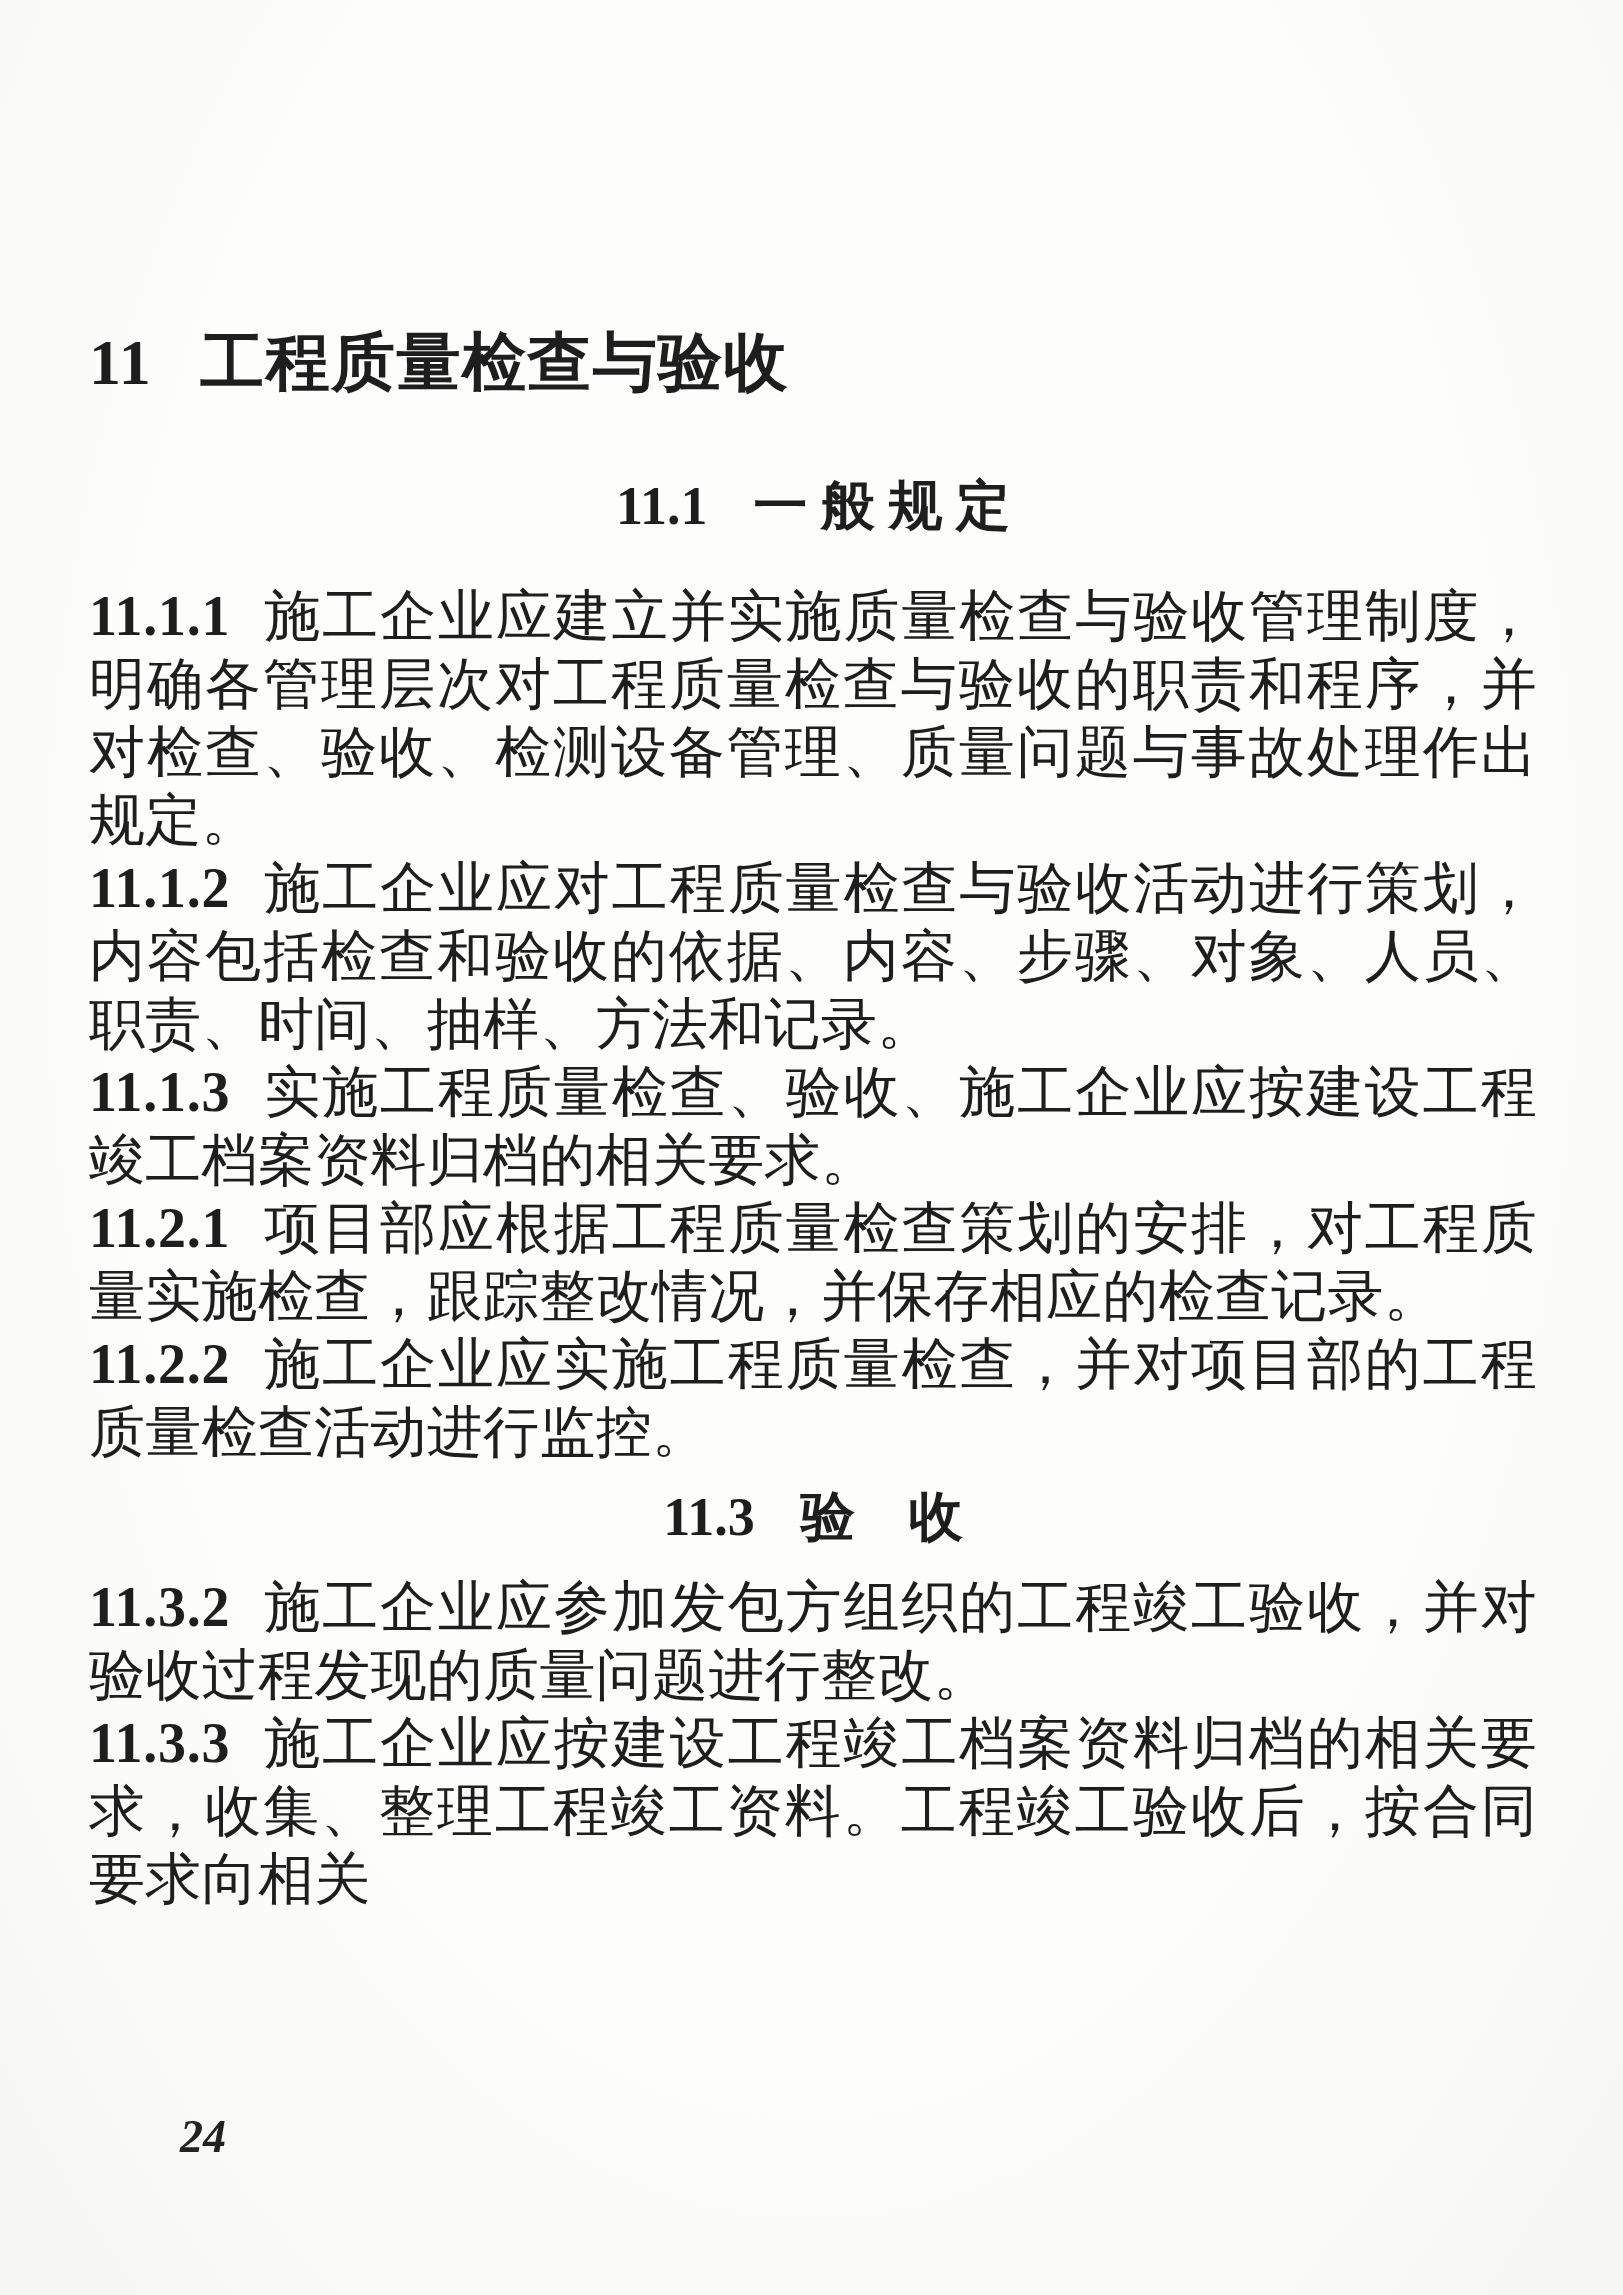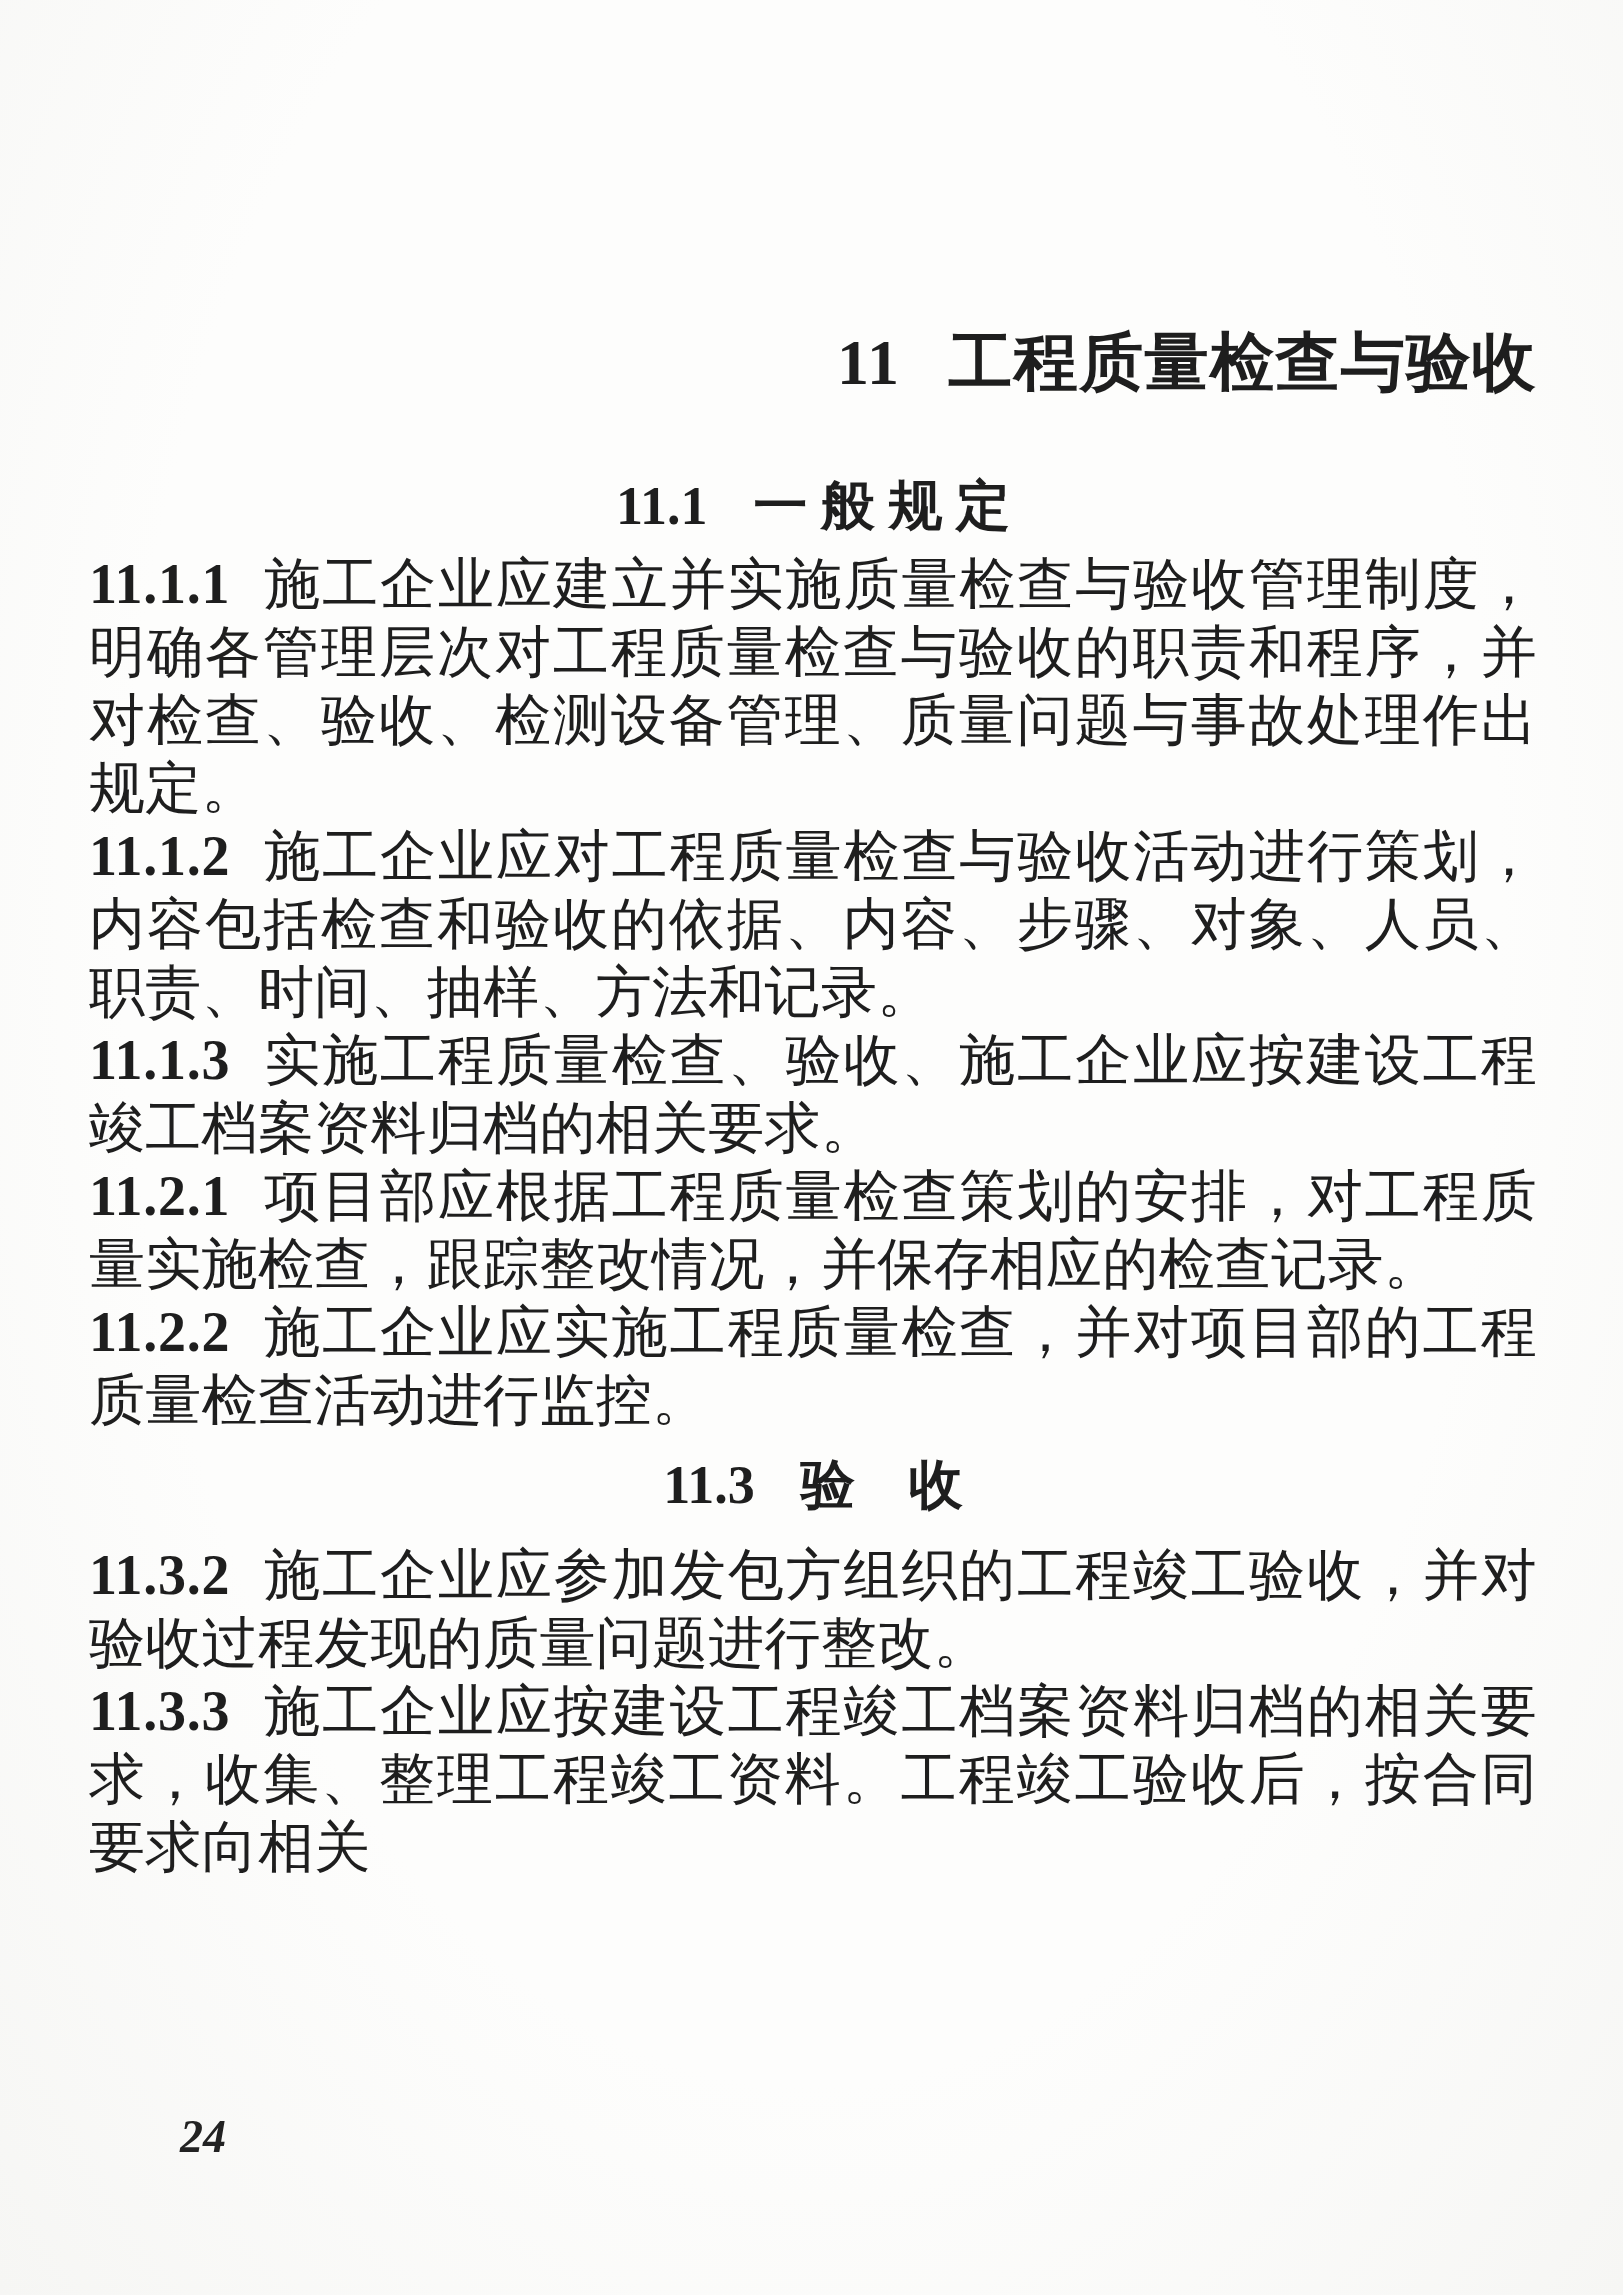--- a/index.html
+++ b/index.html
@@ -16,42 +16,42 @@
     background-image: radial-gradient(ellipse at 50% 40%, #fdfdfc 60%, #f6f6f4 100%);
     overflow: hidden;
     font-family: "Liberation Serif", "DejaVu Serif", serif;
     color: #1e1e1e;
     box-sizing: border-box;
     padding: 0 86px 0 89px;
   }
   .chapter-title {
     margin: 0;
     padding-top: 325px;
-    text-align: right;
+    text-align: left;
     font-size: 64px;
     line-height: 1.18;
     font-weight: bold;
     letter-spacing: 1.4px;
     white-space: nowrap;
   }
   .chapter-title .num {
     display: inline-block;
     margin-right: 0.75em;
   }
   .section-heading {
     margin: 19.4px 0 23.6px 0;
     text-align: center;
     font-size: 54px;
     line-height: 1.18;
     font-weight: bold;
     white-space: nowrap;
   }
   .section-heading.first {
     margin-top: 74px;
-    margin-bottom: 12px;
+    margin-bottom: 44px;
   }
   .section-heading .num {
     display: inline-block;
     margin-right: 0.85em;
   }
   .clause {
     margin: 0;
     font-size: 56px;
     line-height: 68px;
     text-align: justify;

